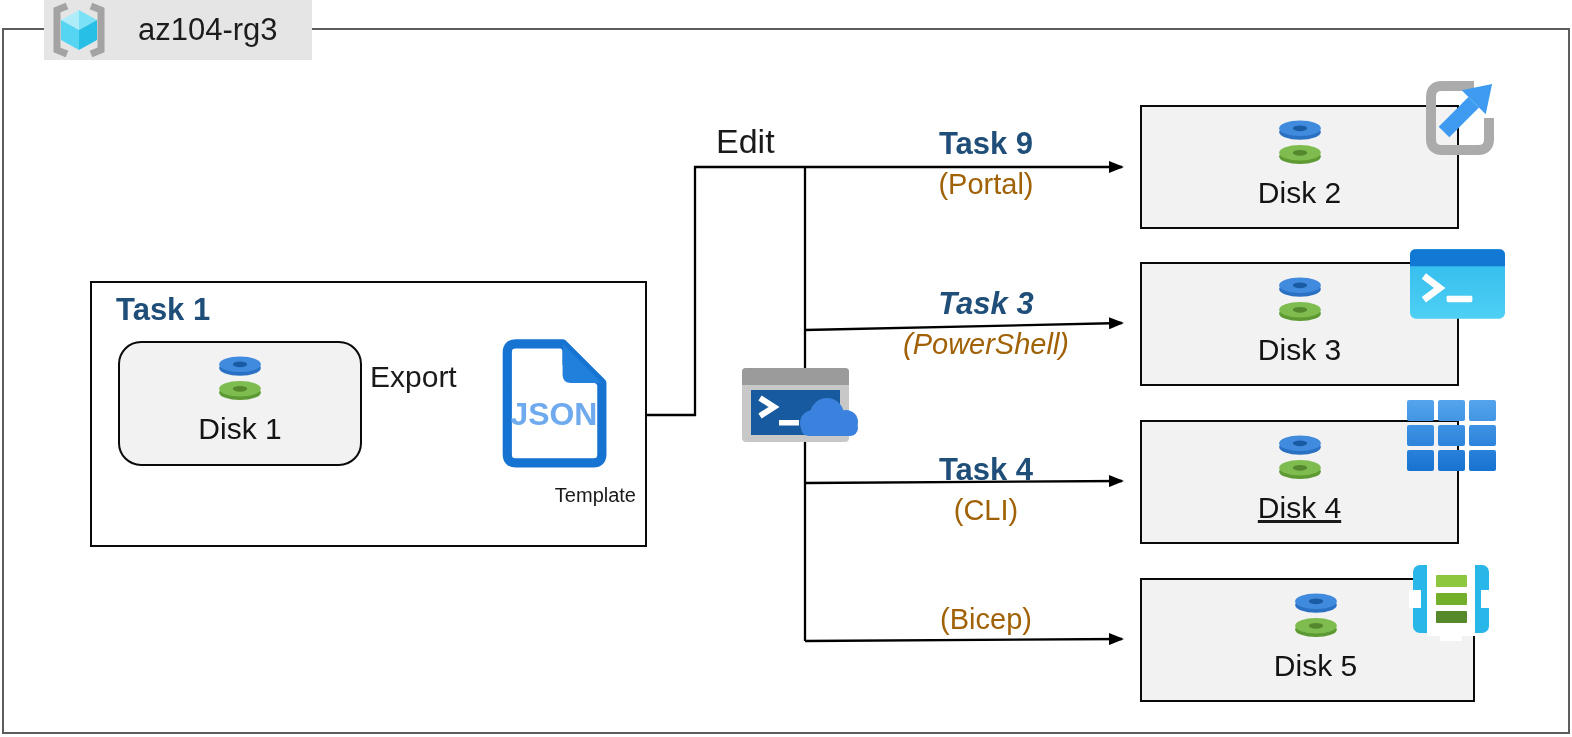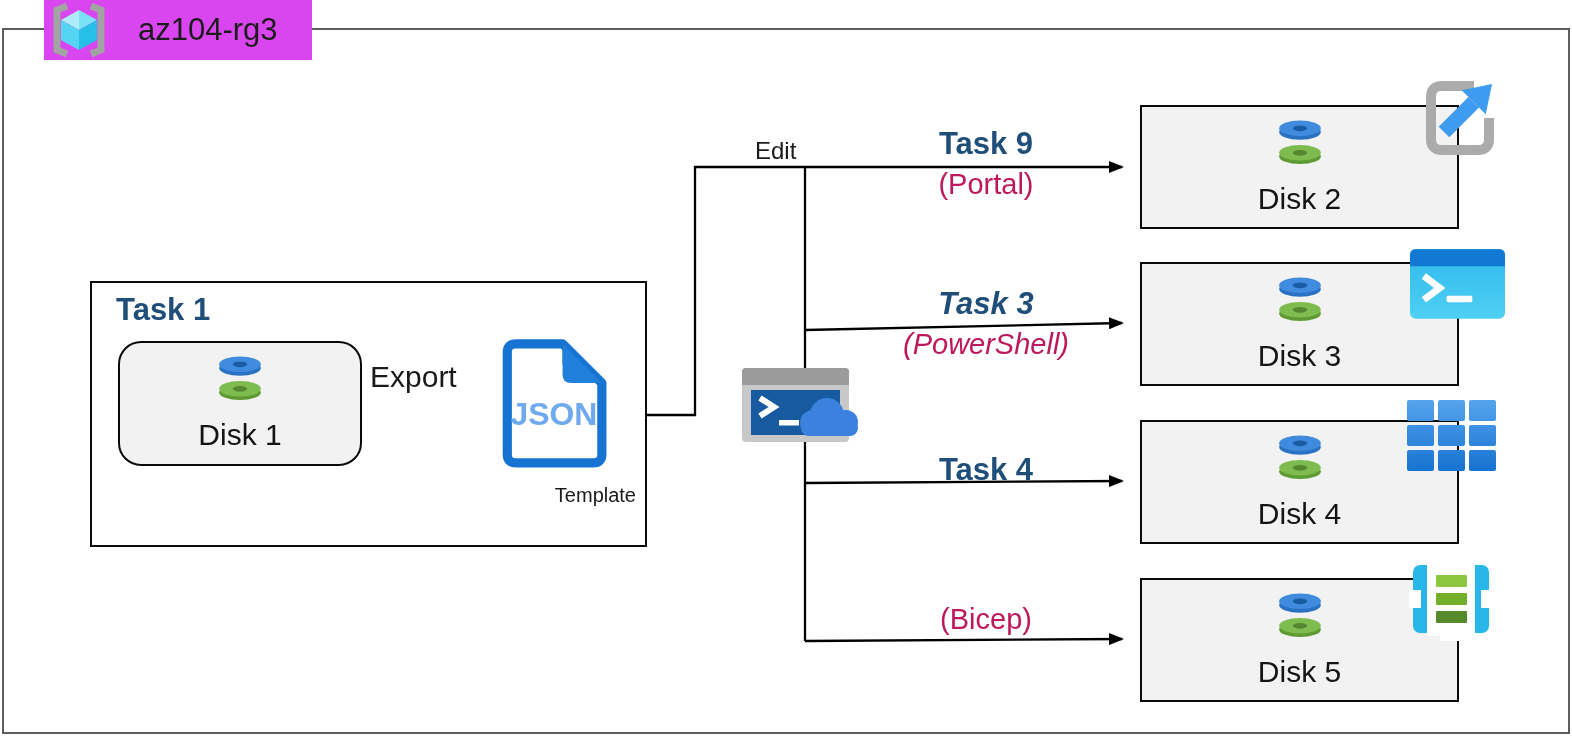--- a/index.html
+++ b/index.html
@@ -1,44 +1,44 @@
 <!DOCTYPE html>
 <html><head>
 <meta charset="utf-8">
 <style>
   html,body{margin:0;padding:0;background:#fff;}
   body{width:1572px;height:737px;position:relative;overflow:hidden;
        font-family:"Liberation Sans", sans-serif;color:#1a1a1a;}
   .abs{position:absolute;}
   
   #rg-border{left:2px;top:28px;width:1564px;height:702px;border:2.5px solid #5d5d5d;}
-  #rg-titlebar{left:44px;top:0px;width:268px;height:60px;background:#d946ef;display:flex;align-items:center;}
+  #rg-titlebar{left:44px;top:0px;width:268px;height:60px;background:#e5e5e5;display:flex;align-items:center;}
   #rg-title{font-size:31px;color:#1c1c1c;margin-left:24px;white-space:nowrap;}
   
   #task1-box{left:90px;top:281px;width:553px;height:262px;border:2px solid #0a0a0a;background:#fff;}
   .task-title{font-size:31px;font-weight:bold;color:#1F4E79;}
   #task1-title{left:116px;top:292px;}
   .disk-box{background:#F2F2F2;border:2px solid #0a0a0a;display:flex;flex-direction:column;align-items:center;}
   #disk1-box{left:118px;top:341px;width:240px;height:121px;border-radius:23px;}
   .disk-box svg{margin-top:9px;}
-  .disk-label{font-size:30px;color:#141414;margin-top:16px;white-space:nowrap;}
+  .disk-label{font-size:30px;color:#141414;margin-top:10px;white-space:nowrap;}
   #export-label{left:370px;top:360px;font-size:30px;}
   #json-icon{left:495px;top:337px;}
   #template-label{left:468px;top:484px;width:168px;text-align:right;font-size:20px;}
-  #edit-label{left:716px;top:137px;font-size:24px;margin-left:39px;}
+  #edit-label{left:716px;top:122px;font-size:34px;}
   
   .task-lbl{width:320px;left:826px;text-align:center;}
   .task-name{display:block;font-size:31px;font-weight:bold;color:#1F4E79;line-height:40px;}
-  .task-method{display:block;font-size:29px;color:#be185d;line-height:40px;}
+  .task-method{display:block;font-size:29px;color:#a16207;line-height:40px;}
   #task2-lbl{top:124px;} #task3-lbl{top:284px;font-style:italic;} #task4-lbl{top:450px;text-align:center;} #task5-lbl{top:599px;}
   
   #disk2-box{left:1140px;top:105px;width:315px;height:120px;}
   #disk3-box{left:1140px;top:262px;width:315px;height:120px;}
-  #disk4-box{left:1140px;top:420px;width:315px;height:120px;}
-  #disk5-box{left:1140px;top:578px;width:315px;height:120px;}
+  #disk4-box{left:1140px;top:420px;width:315px;height:120px;text-decoration:underline;}
+  #disk5-box{left:1140px;top:578px;width:315px;height:120px;padding-left:16px;}
   
   #portal-icon{left:1416px;top:70px;}
   #powershell-icon{left:1410px;top:249px;}
   #cli-icon{left:1407px;top:400px;}
   #bicep-icon{left:1409px;top:557px;}
   #cloudshell-icon{left:742px;top:362px;}
   #connectors{left:0;top:0;pointer-events:none;}
 </style>
 </head>
 <body>
@@ -103,20 +103,21 @@
 <div class="abs task-lbl" id="task2-lbl">
   <span class="task-name">Task 9</span>
   <span class="task-method">(Portal)</span>
 </div>
 <div class="abs task-lbl" id="task3-lbl">
   <span class="task-name">Task 3</span>
   <span class="task-method">(PowerShell)</span>
 </div>
 <div class="abs task-lbl" id="task4-lbl">
   <span class="task-name">Task 4</span>
+  <span class="task-method">(CLI)</span>
 </div>
 <div class="abs task-lbl" id="task5-lbl">
   <span class="task-method">(Bicep)</span>
 </div>
 
 <div class="abs disk-box" id="disk2-box">
   <svg width="58" height="50" viewBox="0 0 64 54">
     <ellipse cx="32" cy="44" rx="23" ry="8.5" fill="#5E9A33"></ellipse>
       <ellipse cx="32" cy="40" rx="23" ry="8.5" fill="#7EBC4F"></ellipse>
     <ellipse cx="32" cy="40" rx="8" ry="3.2" fill="#55882E"></ellipse>

